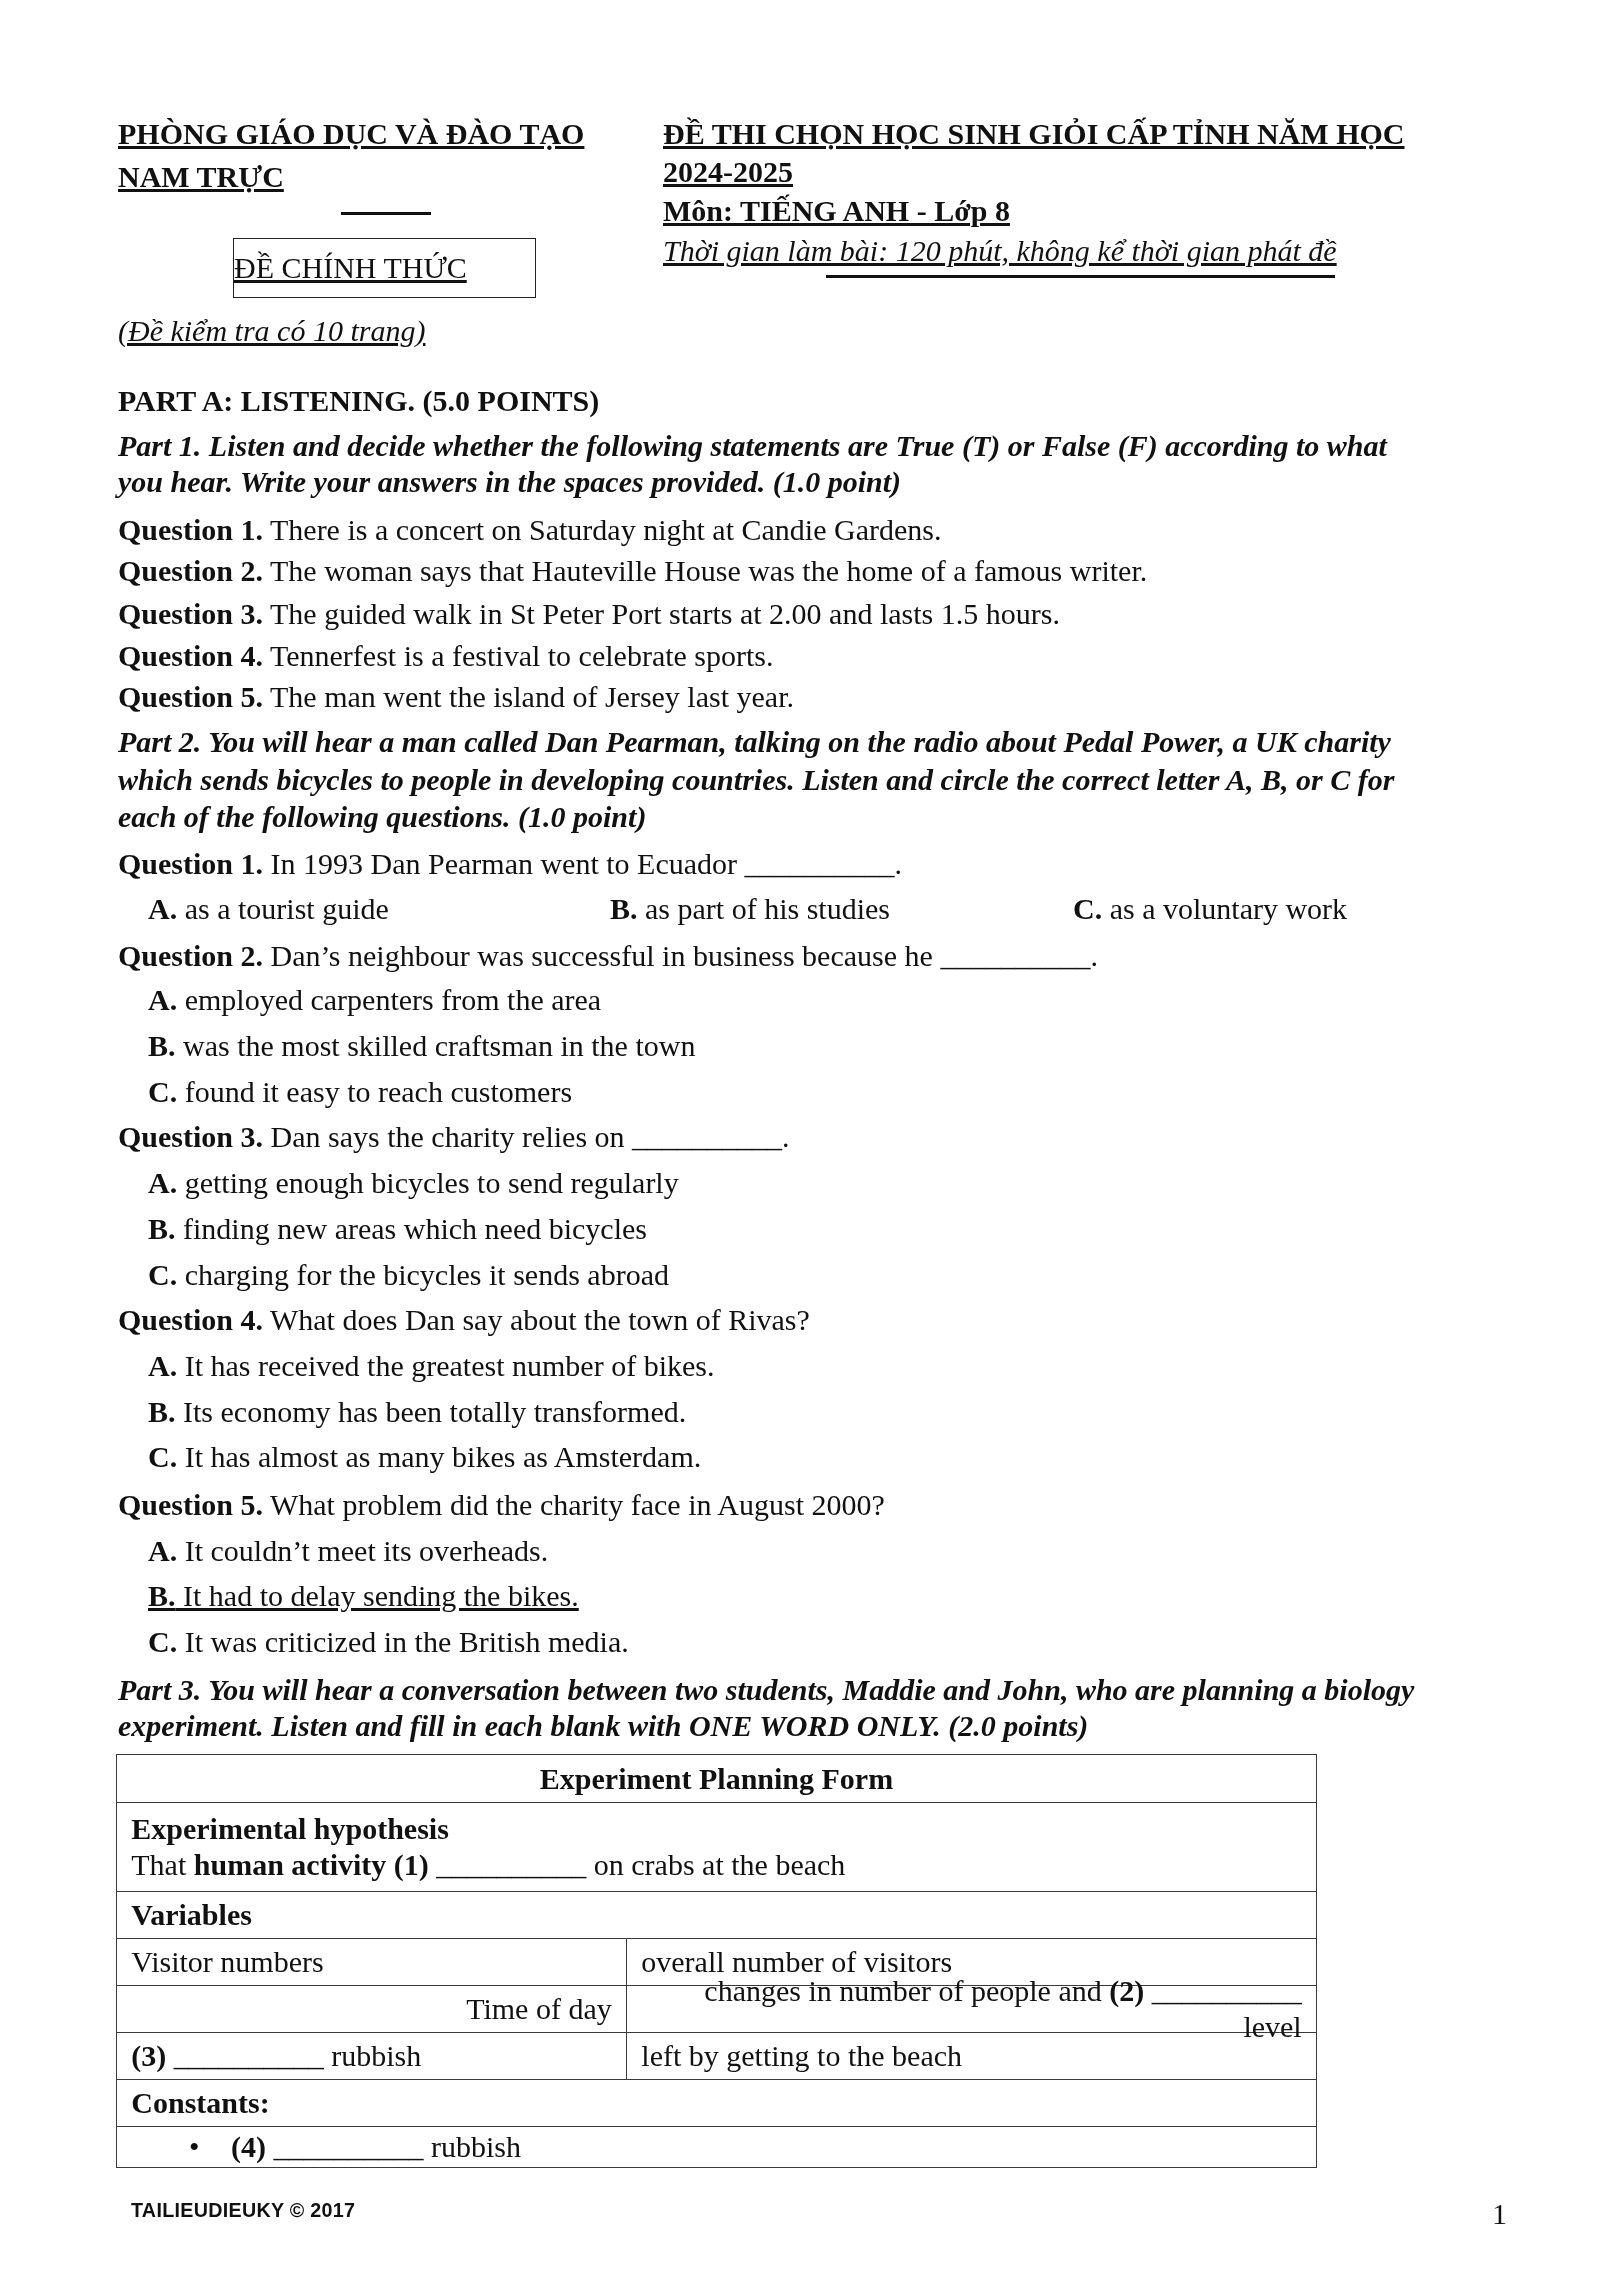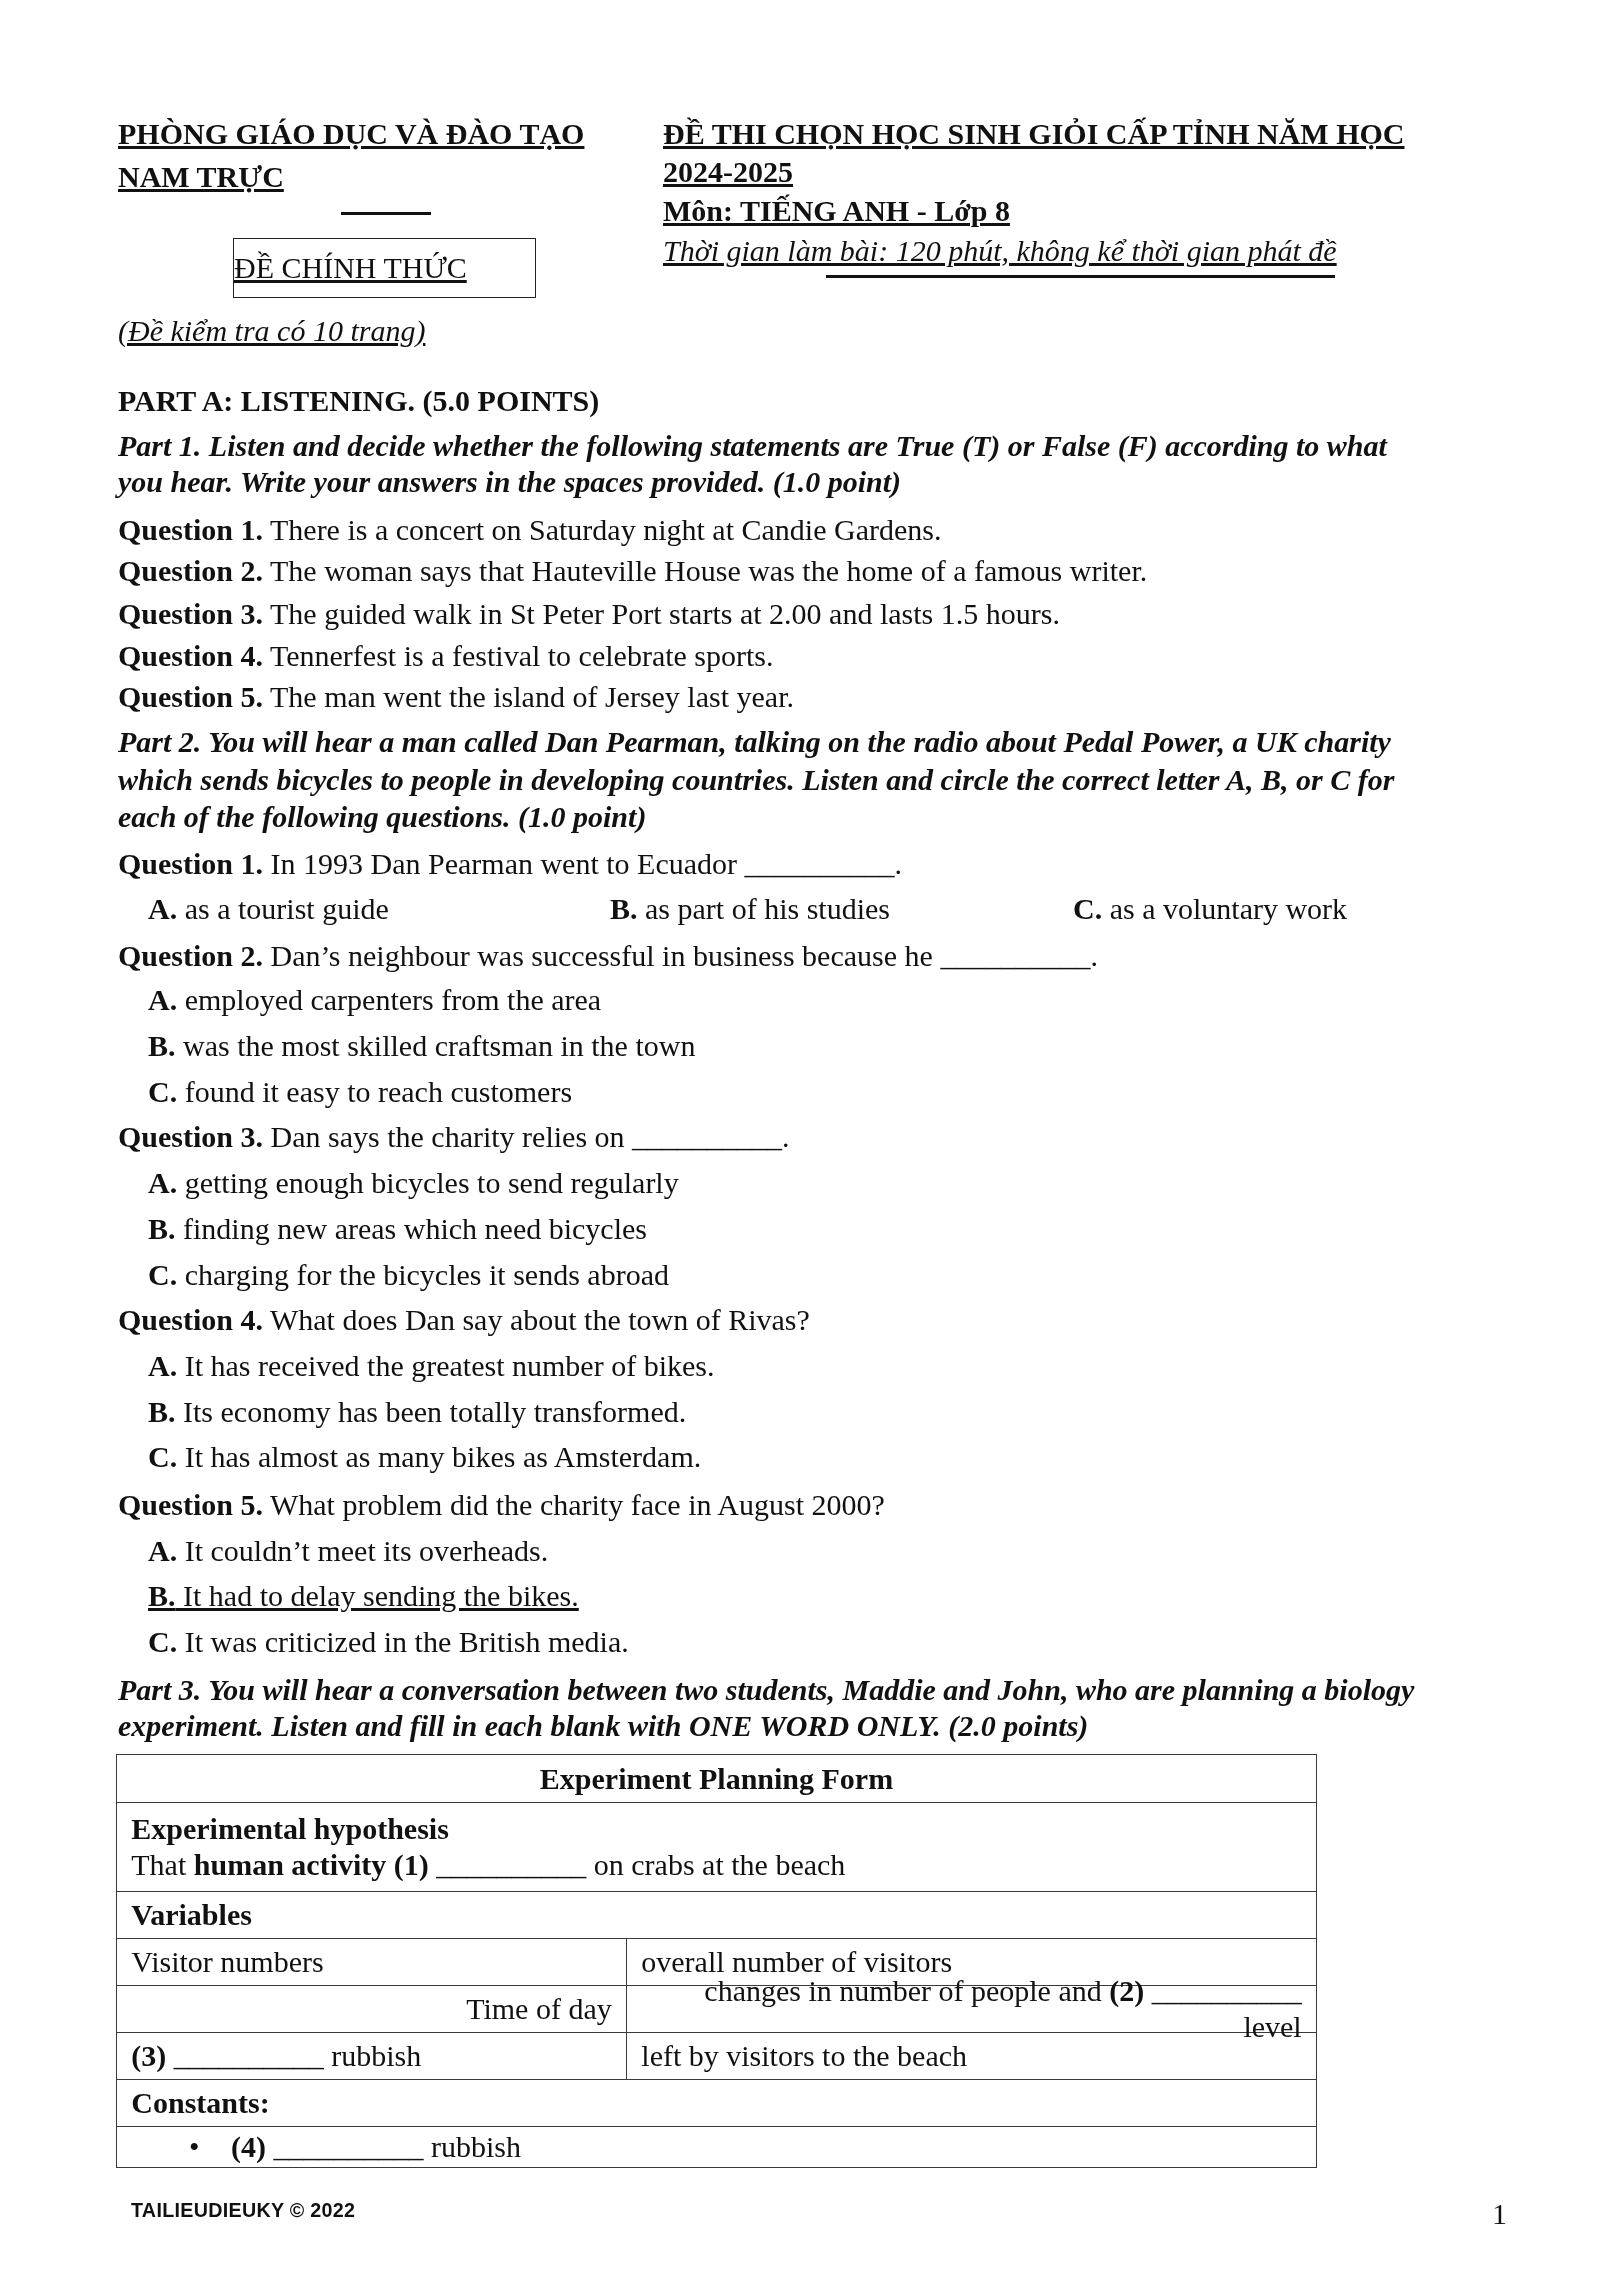--- a/index.html
+++ b/index.html
@@ -101,27 +101,27 @@
   <div class="row" style="height:47px;text-align:right;">
     <div class="cell left f">Time of day</div>
     <div class="cell right f">
         <div><span>changes in number of people and </span><span class="b">(2)</span><span> __________ </span><span>level</span></div>
       </div>
   </div>
   <div class="row" style="height:47px;">
     <div class="cell left f">
         <div><span class="b">(3)</span><span> __________ </span><span>rubbish</span></div>
       </div>
-    <div class="cell right f">left by visitors to the beach</div>
+    <div class="cell right f">left by getting to the beach</div>
   </div>
   <div class="row" style="height:47px;">
     <div class="cell full f b">Constants:</div>
   </div>
   <div class="row" style="height:40px;align-items:center;">
     <div class="cell full f" style="padding-left:72px;">
         <div><span style="display:inline-block; width:42px;">•</span><span class="b">(4)</span><span> __________ </span><span>rubbish</span></div>
       </div>
   </div>
 </div>
 
-<div class="abs footer-brand" style="left:131px; top:2199px;">TAILIEUDIEUKY © 2022</div>
+<div class="abs footer-brand" style="left:131px; top:2199px;">TAILIEUDIEUKY © 2017</div>
 <div class="abs f" style="left:1492px; top:2196px;">1</div>
 
 
 </body></html>

